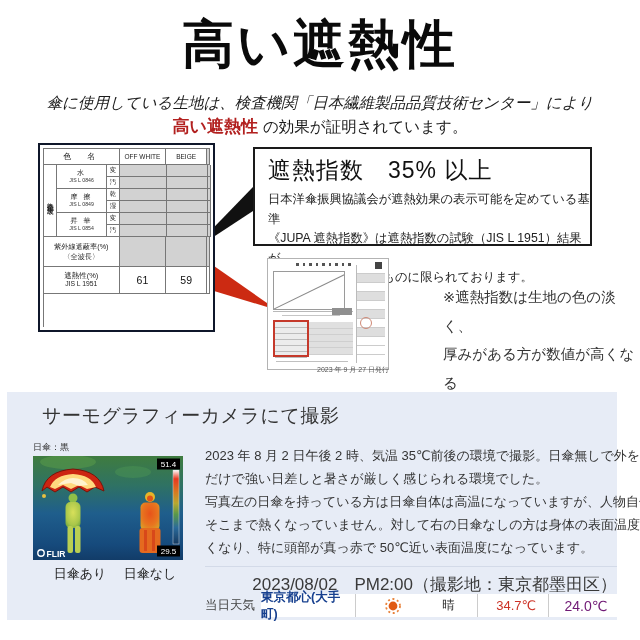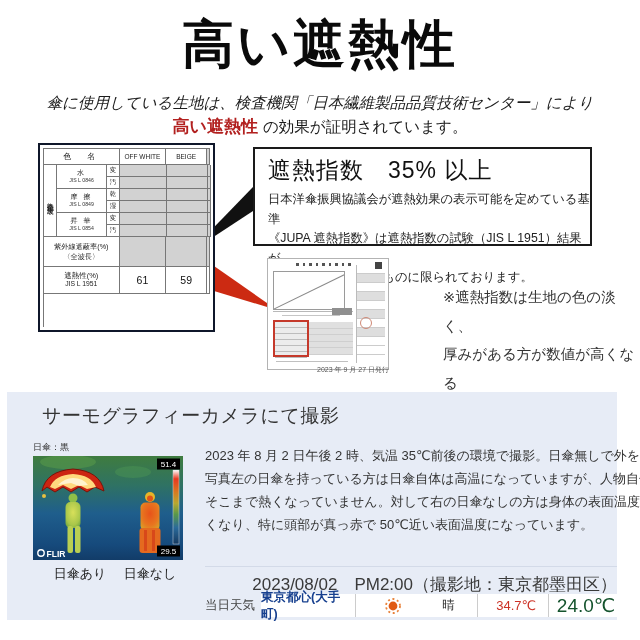--- a/index.html
+++ b/index.html
@@ -103,21 +103,21 @@
           border-top:1px solid #d3dae8;padding-top:6px;box-sizing:border-box;}
   .p-weather{left:198px;top:202px;width:412px;height:23px;display:flex;align-items:center;}
   .w-label{font-size:12.5px;color:#444;width:56px;}
   .w-strip{display:flex;align-items:center;background:#fff;height:23px;flex:1;justify-content:space-between;}
   .w-cell{display:flex;align-items:center;justify-content:center;height:100%;box-sizing:border-box;}
   .w-loc{width:95px;color:#17408f;font-weight:700;font-size:12.5px;border-right:1px solid #ccc;}
   .w-mid{width:116px;border-right:1px solid #ccc;justify-content:flex-start;}
   .w-mid .cond{margin-left:40px;font-size:12.5px;color:#333;}
   .w-mid svg{margin-left:22px;}
   .w-hi{width:64px;color:#cc3226;font-size:13px;border-right:1px solid #ccc;}
-  .w-lo{width:62px;color:#14532d;font-size:19px;}
+  .w-lo{width:62px;color:#701a75;font-size:14px;}
 </style>
 </head>
 <body>
 
 <div id="canvas">
 
   <div class="abs hero">高い遮熱性</div>
   <div class="abs intro1">傘に使用している生地は、検査機関「日本繊維製品品質技術センター」により</div>
   <div class="abs intro2">
     <span class="hl">高い遮熱性</span><span>の効果が証明されています。</span>
@@ -355,20 +355,21 @@
         <circle cx="8" cy="97" r="3.2" fill="none" stroke="#fff" stroke-width="1.4"></circle>
         <text x="13.5" y="100.5" font-size="8.5" font-weight="bold" fill="#fff" font-family="Liberation Sans, sans-serif">FLIR</text>
       </g>
     </svg>
 
     <div class="abs p-cap1">日傘あり</div>
     <div class="abs p-cap2">日傘なし</div>
 
     <div class="abs p-para">
       <div>2023 年 8 月 2 日午後 2 時、気温 35℃前後の環境で撮影。日傘無しで外を歩く</div>
+      <div>だけで強い日差しと暑さが厳しく感じられる環境でした。</div>
       <div>写真左の日傘を持っている方は日傘自体は高温になっていますが、人物自体は</div>
       <div>そこまで熱くなっていません。対して右の日傘なしの方は身体の表面温度が高</div>
       <div>くなり、特に頭部が真っ赤で 50℃近い表面温度になっています。</div>
     </div>
 
     <div class="abs p-date">2023/08/02　PM2:00（撮影地：東京都墨田区）</div>
 
     <div class="abs p-weather">
       <div class="w-label">当日天気</div>
       <div class="w-strip">

